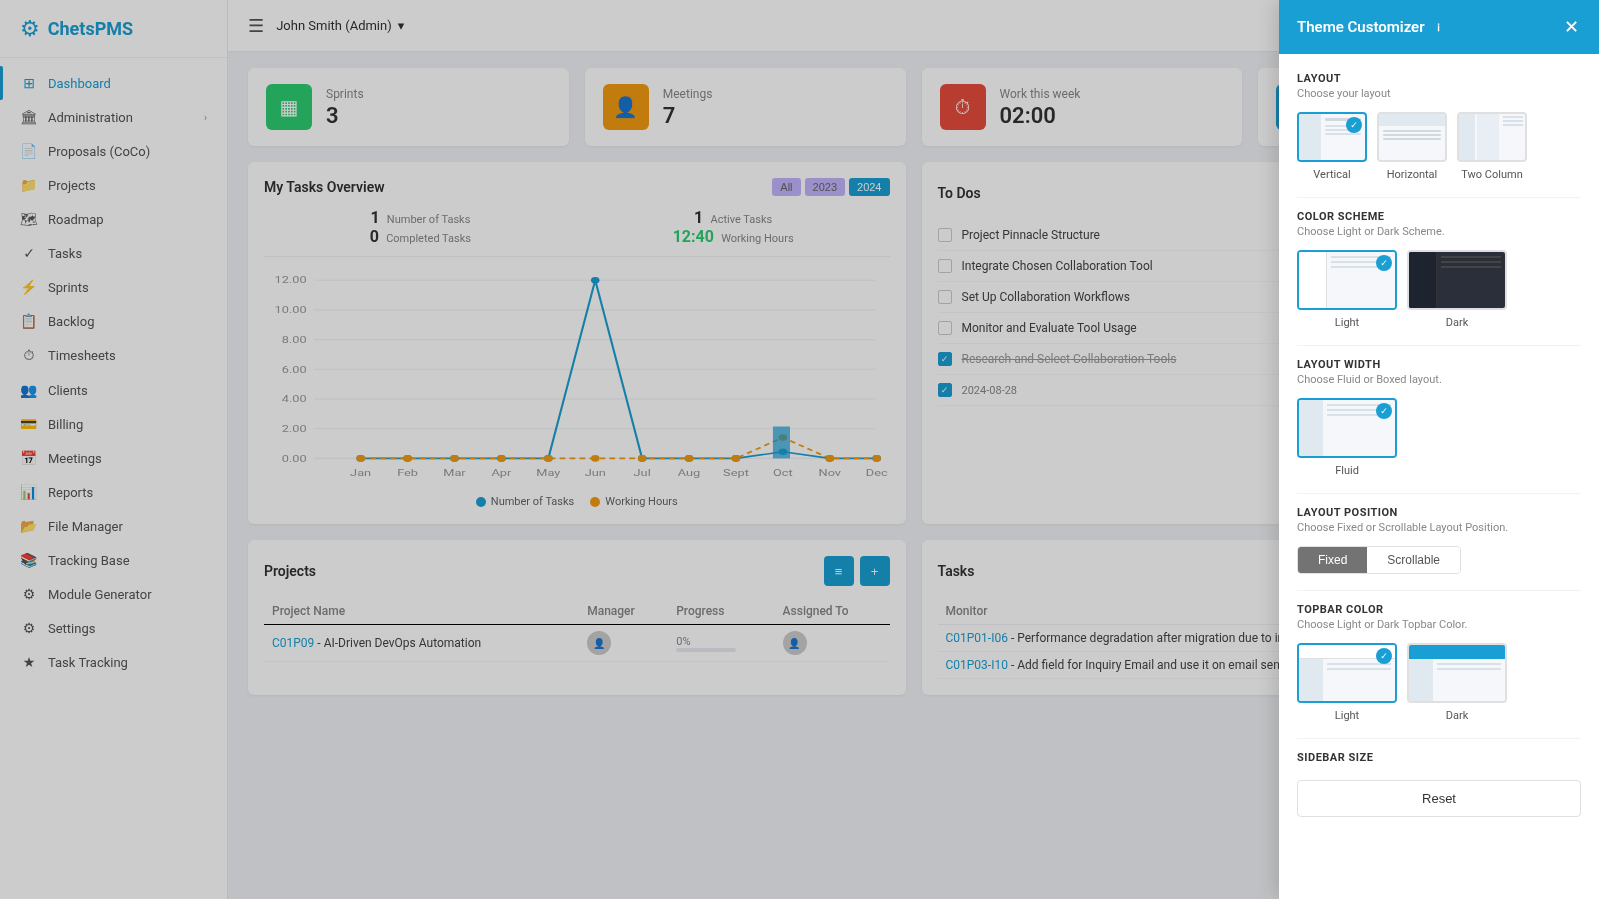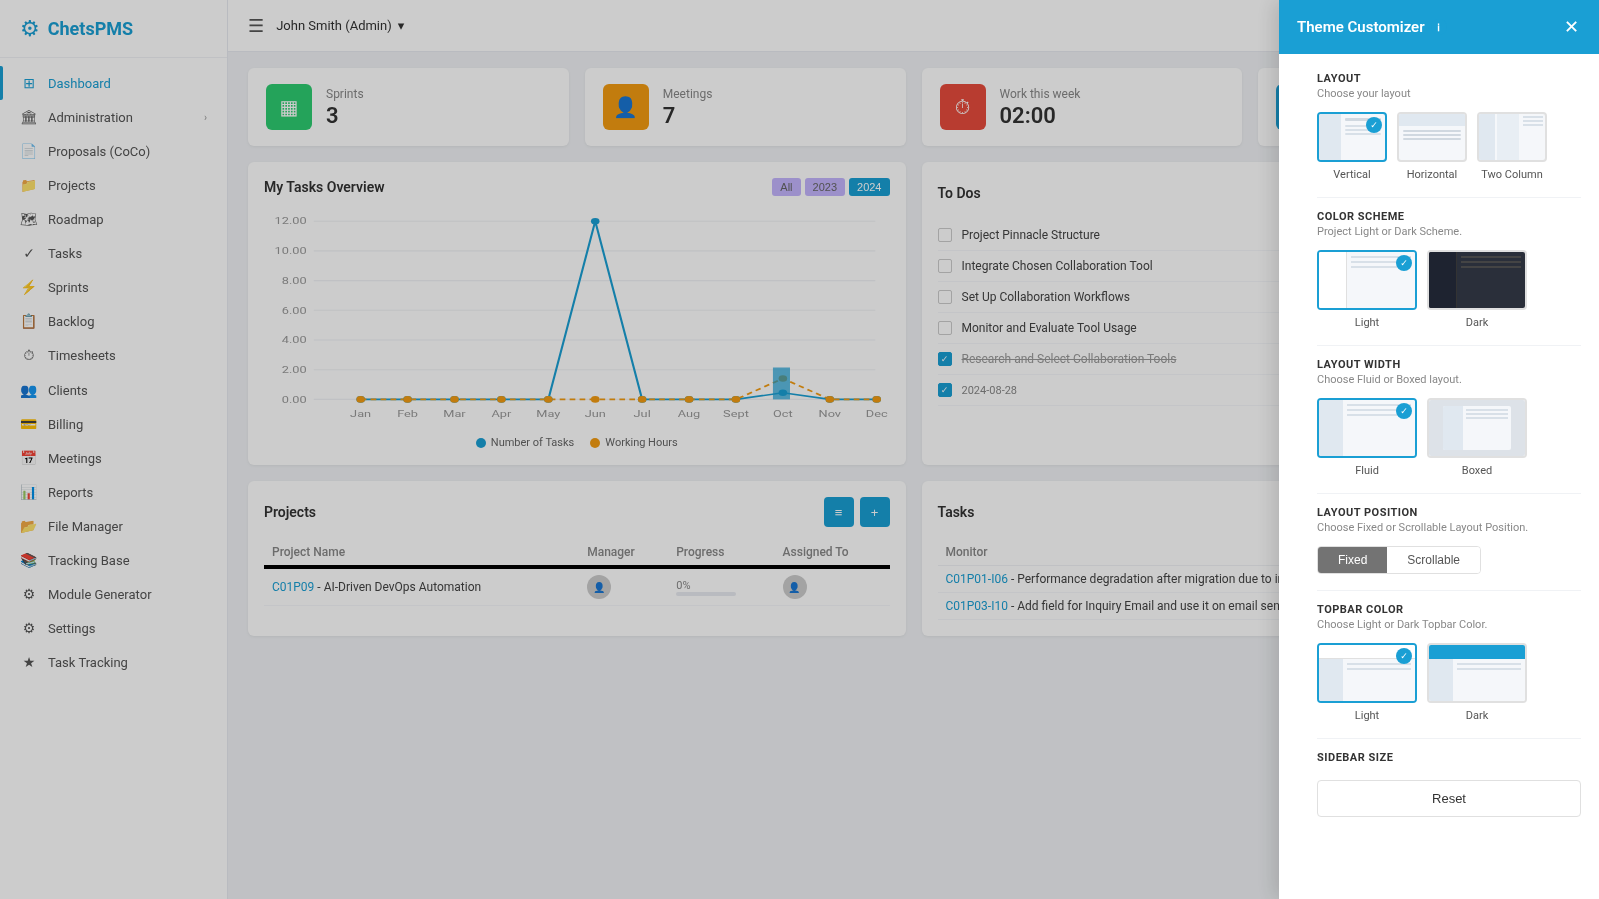--- a/index.html
+++ b/index.html
@@ -58,39 +58,39 @@
     
     .todo-item { display: flex; align-items: center; gap: 10px; padding: 8px 0; border-bottom: 1px solid #f5f7fa; }
     .todo-check { width: 14px; height: 14px; border: 1px solid #ccc; border-radius: 2px; flex-shrink: 0; }
     .todo-check.checked { background: #1a9fd4; border-color: #1a9fd4; display: flex; align-items: center; justify-content: center; color: #fff; font-size: 9px; }
     .todo-text { flex: 1; font-size: 12px; color: #444; }
     .todo-text.strikethrough { text-decoration: line-through; color: #999; }
     .todo-date { font-size: 11px; color: #888; flex-shrink: 0; }
 
     
     .projects-table { width: 100%; border-collapse: collapse; font-size: 12px; }
-    .projects-table th { text-align: left; padding: 6px 8px; color: #888; font-weight: 500; border-bottom: 4px solid #000000; }
+    .projects-table th { text-align: left; padding: 6px 8px; color: #888; font-weight: 500; border-bottom: 1px solid #000000; }
     .projects-table td { padding: 6px 8px; border-bottom: 1px solid #f5f7fa; color: #444; }
     .project-link { color: #1a9fd4; text-decoration: none; }
     .progress-bar { height: 4px; background: #e8eaf0; border-radius: 2px; width: 60px; }
     .progress-fill { height: 100%; background: #1a9fd4; border-radius: 2px; }
 
     
     .tasks-table { width: 100%; border-collapse: collapse; font-size: 12px; }
     .tasks-table th { text-align: left; padding: 6px 8px; color: #888; font-weight: 500; border-bottom: 1px solid #f0f2f5; }
     .tasks-table td { padding: 6px 8px; border-bottom: 1px solid #f5f7fa; color: #444; }
     .task-link { color: #1a9fd4; text-decoration: none; }
 
     
     .customizer-overlay { position: fixed; top: 0; left: 0; right: 0; bottom: 0; background: rgba(0,0,0,0.2); z-index: 100; }
     .customizer-panel { position: fixed; top: 0; right: 0; width: 320px; height: 100vh; background: #fff; z-index: 101; display: flex; flex-direction: column; box-shadow: -4px 0 20px rgba(0,0,0,0.15); overflow-y: auto; }
     .customizer-header { background: #1a9fd4; color: #fff; padding: 14px 18px; display: flex; align-items: center; justify-content: space-between; flex-shrink: 0; }
     .customizer-title { font-size: 15px; font-weight: 600; display: flex; align-items: center; gap: 6px; }
     .customizer-close { background: none; border: none; color: #fff; font-size: 18px; cursor: pointer; padding: 2px; }
-    .customizer-body { padding: 18px; flex: 1; margin-left: 20px; }
+    .customizer-body { padding: 18px; flex: 1; }
     .section-label { font-size: 11px; font-weight: 700; letter-spacing: 0.5px; color: #333; text-transform: uppercase; margin-bottom: 2px; }
     .section-desc { font-size: 11px; color: #888; margin-bottom: 12px; }
     .layout-options { display: flex; gap: 10px; margin-bottom: 16px; }
     .layout-option { display: flex; flex-direction: column; align-items: center; gap: 6px; cursor: pointer; }
     .layout-thumb { width: 70px; height: 50px; border: 2px solid #e0e0e0; border-radius: 4px; position: relative; overflow: hidden; background: #f5f7fa; }
     .layout-thumb.selected { border-color: #1a9fd4; }
     .layout-thumb .check { position: absolute; top: 3px; right: 3px; width: 16px; height: 16px; background: #1a9fd4; border-radius: 50%; color: #fff; font-size: 9px; display: flex; align-items: center; justify-content: center; }
     .layout-option-label { font-size: 11px; color: #555; }
 
     
@@ -326,20 +326,38 @@
 
     <div class="dashboard-grid">
 
       <div class="card">
         <div class="card-header">
           <span class="card-title">My Tasks Overview</span>
           <div class="filter-tabs">
             <button class="filter-tab">All</button>
             <button class="filter-tab">2023</button>
             <button class="filter-tab active">2024</button>
+          </div>
+        </div>
+        <div style="display:grid;grid-template-columns:1fr 1fr;border-bottom:1px solid #f0f2f5;padding-bottom:10px;margin-bottom:10px;">
+          <div style="text-align:center;">
+            <span style="font-size:16px;font-weight:700;color:#333;">1</span>
+            <span style="font-size:11px;color:#888;margin-left:4px;">Number of Tasks</span>
+          </div>
+          <div style="text-align:center;">
+            <span style="font-size:16px;font-weight:700;color:#333;">1</span>
+            <span style="font-size:11px;color:#888;margin-left:4px;">Active Tasks</span>
+          </div>
+          <div style="text-align:center;">
+            <span style="font-size:16px;font-weight:700;color:#333;">0</span>
+            <span style="font-size:11px;color:#888;margin-left:4px;">Completed Tasks</span>
+          </div>
+          <div style="text-align:center;">
+            <span style="font-size:16px;font-weight:700;color:#2ecc71;">12:40</span>
+            <span style="font-size:11px;color:#888;margin-left:4px;">Working Hours</span>
           </div>
         </div>
 
         <div class="chart-area">
           <svg class="chart-svg" viewBox="0 0 440 200" preserveAspectRatio="none">
 
             <text x="30" y="15" font-size="9" fill="#999" text-anchor="end">12.00</text>
             <text x="30" y="42" font-size="9" fill="#999" text-anchor="end">10.00</text>
             <text x="30" y="69" font-size="9" fill="#999" text-anchor="end">8.00</text>
             <text x="30" y="96" font-size="9" fill="#999" text-anchor="end">6.00</text>
@@ -593,21 +611,21 @@
           </div>
         </div>
         <span class="layout-option-label">Two Column</span>
       </div>
     </div>
 
     <hr class="section-divider">
 
     
     <div class="section-label">COLOR SCHEME</div>
-    <div class="section-desc">Project Light or Dark Scheme.</div>
+    <div class="section-desc">Choose Light or Dark Scheme.</div>
     <div class="color-options">
       <div class="color-option">
         <div class="color-thumb selected">
           <div class="check">✓</div>
           <div class="thumb-light">
             <div class="thumb-light-sidebar"></div>
             <div class="thumb-light-content">
               <div class="thumb-light-line"></div>
               <div class="thumb-light-line"></div>
               <div class="thumb-light-line"></div>
@@ -643,35 +661,20 @@
           <div class="thumb-fluid">
             <div class="thumb-fluid-sidebar"></div>
             <div class="thumb-fluid-content">
               <div class="thumb-fluid-line"></div>
               <div class="thumb-fluid-line"></div>
               <div class="thumb-fluid-line"></div>
             </div>
           </div>
         </div>
         <span class="layout-option-label">Fluid</span>
-      </div>
-      <div class="width-option">
-        <div class="width-thumb">
-          <div class="thumb-boxed">
-            <div class="thumb-boxed-inner">
-              <div class="thumb-boxed-sidebar"></div>
-              <div class="thumb-boxed-content">
-                <div class="thumb-boxed-line"></div>
-                <div class="thumb-boxed-line"></div>
-                <div class="thumb-boxed-line"></div>
-              </div>
-            </div>
-          </div>
-        </div>
-        <span class="layout-option-label">Boxed</span>
       </div>
     </div>
 
     <hr class="section-divider">
 
     
     <div class="section-label">LAYOUT POSITION</div>
     <div class="section-desc">Choose Fixed or Scrollable Layout Position.</div>
     <div class="position-toggle">
       <button class="pos-btn active">Fixed</button>

